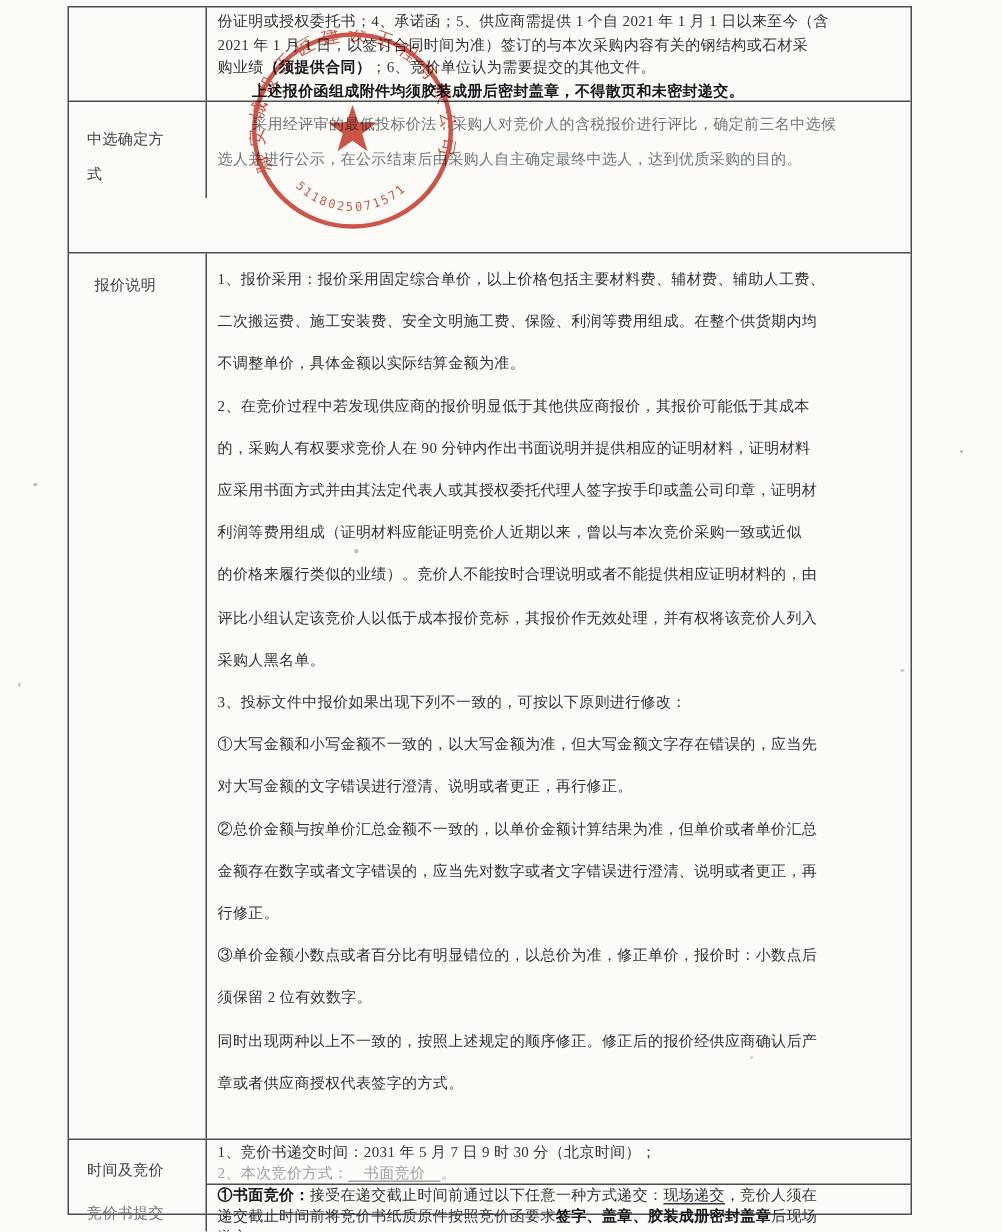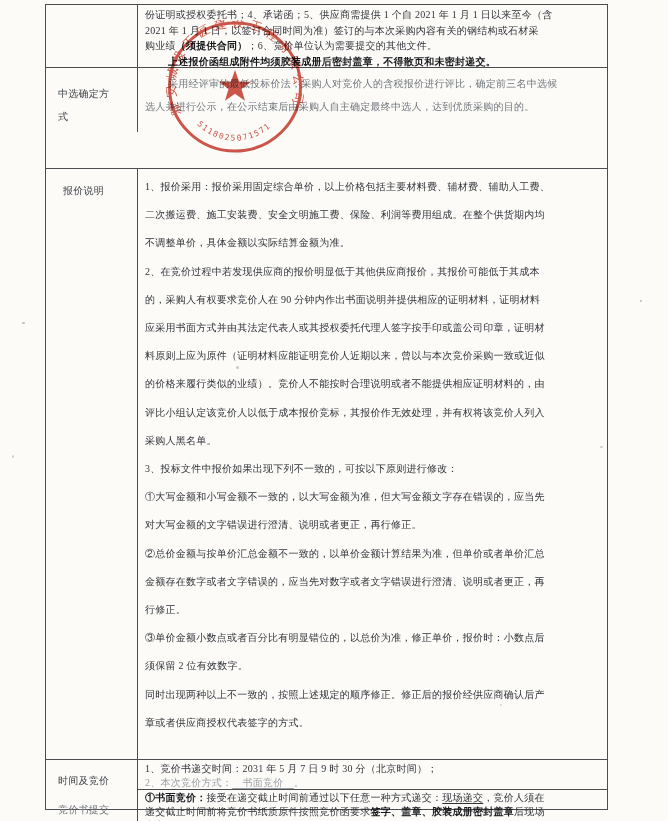--- a/index.html
+++ b/index.html
@@ -104,21 +104,21 @@
         <div class="line"><span>报价说明</span></div>
       </div>
       <div class="content-cell">
         <div class="subcell cell-c">
           <div class="line"><span>1、报价采用：报价采用固定综合单价，以上价格包括主要材料费、辅材费、辅助人工费、</span></div>
           <div class="line"><span>二次搬运费、施工安装费、安全文明施工费、保险、利润等费用组成。在整个供货期内均</span></div>
           <div class="line"><span>不调整单价，具体金额以实际结算金额为准。</span></div>
           <div class="line"><span>2、在竞价过程中若发现供应商的报价明显低于其他供应商报价，其报价可能低于其成本</span></div>
           <div class="line"><span>的，采购人有权要求竞价人在 90 分钟内作出书面说明并提供相应的证明材料，证明材料</span></div>
           <div class="line"><span>应采用书面方式并由其法定代表人或其授权委托代理人签字按手印或盖公司印章，证明材</span></div>
-          <div class="line"><span>料原则上应为原件（证明材料应能证明竞价人近期以来，曾以与本次竞价采购一致或近似</span></div>
+          <div class="line"><span>利润等费用组成（证明材料应能证明竞价人近期以来，曾以与本次竞价采购一致或近似</span></div>
           <div class="line"><span>的价格来履行类似的业绩）。竞价人不能按时合理说明或者不能提供相应证明材料的，由</span></div>
           <div class="line"><span>评比小组认定该竞价人以低于成本报价竞标，其报价作无效处理，并有权将该竞价人列入</span></div>
           <div class="line"><span>采购人黑名单。</span></div>
           <div class="line"><span>3、投标文件中报价如果出现下列不一致的，可按以下原则进行修改：</span></div>
           <div class="line"><span>①大写金额和小写金额不一致的，以大写金额为准，但大写金额文字存在错误的，应当先</span></div>
           <div class="line"><span>对大写金额的文字错误进行澄清、说明或者更正，再行修正。</span></div>
           <div class="line"><span>②总价金额与按单价汇总金额不一致的，以单价金额计算结果为准，但单价或者单价汇总</span></div>
           <div class="line"><span>金额存在数字或者文字错误的，应当先对数字或者文字错误进行澄清、说明或者更正，再</span></div>
           <div class="line"><span>行修正。</span></div>
           <div class="line"><span>③单价金额小数点或者百分比有明显错位的，以总价为准，修正单价，报价时：小数点后</span></div>

